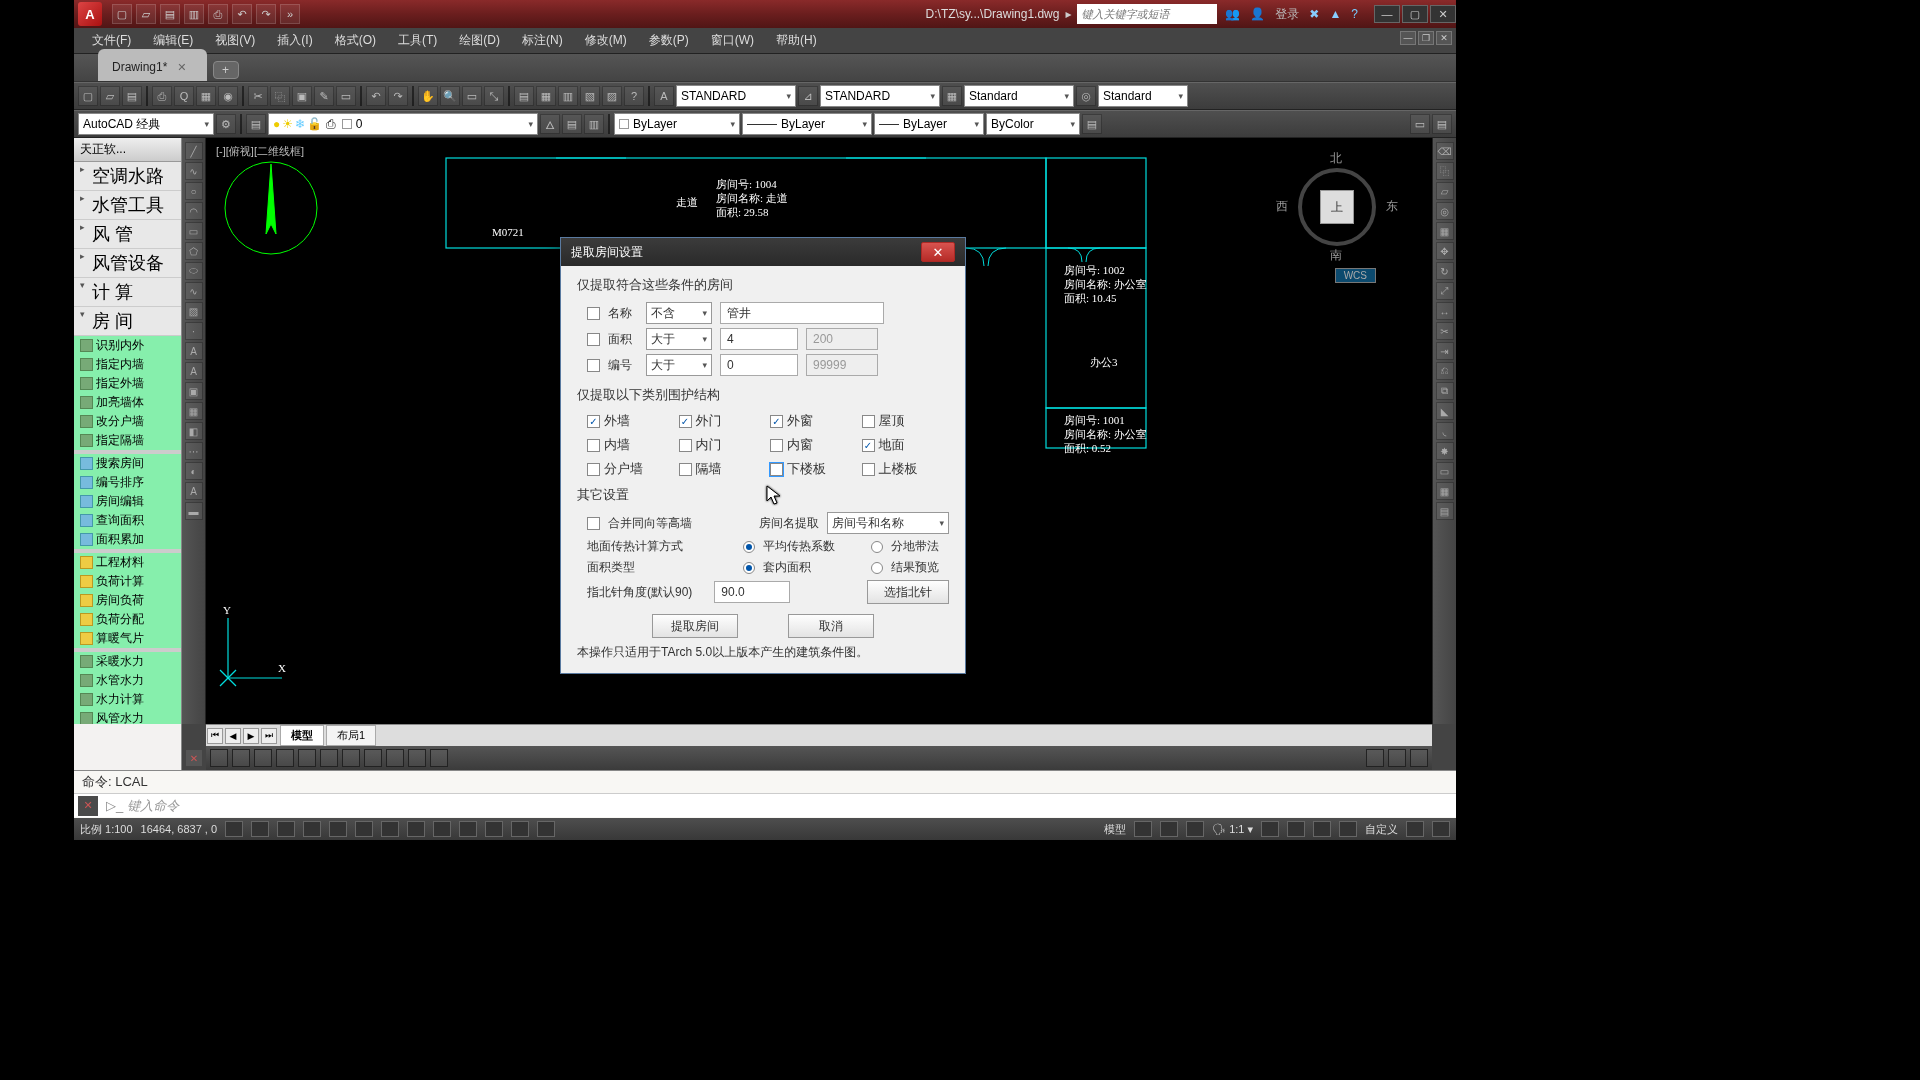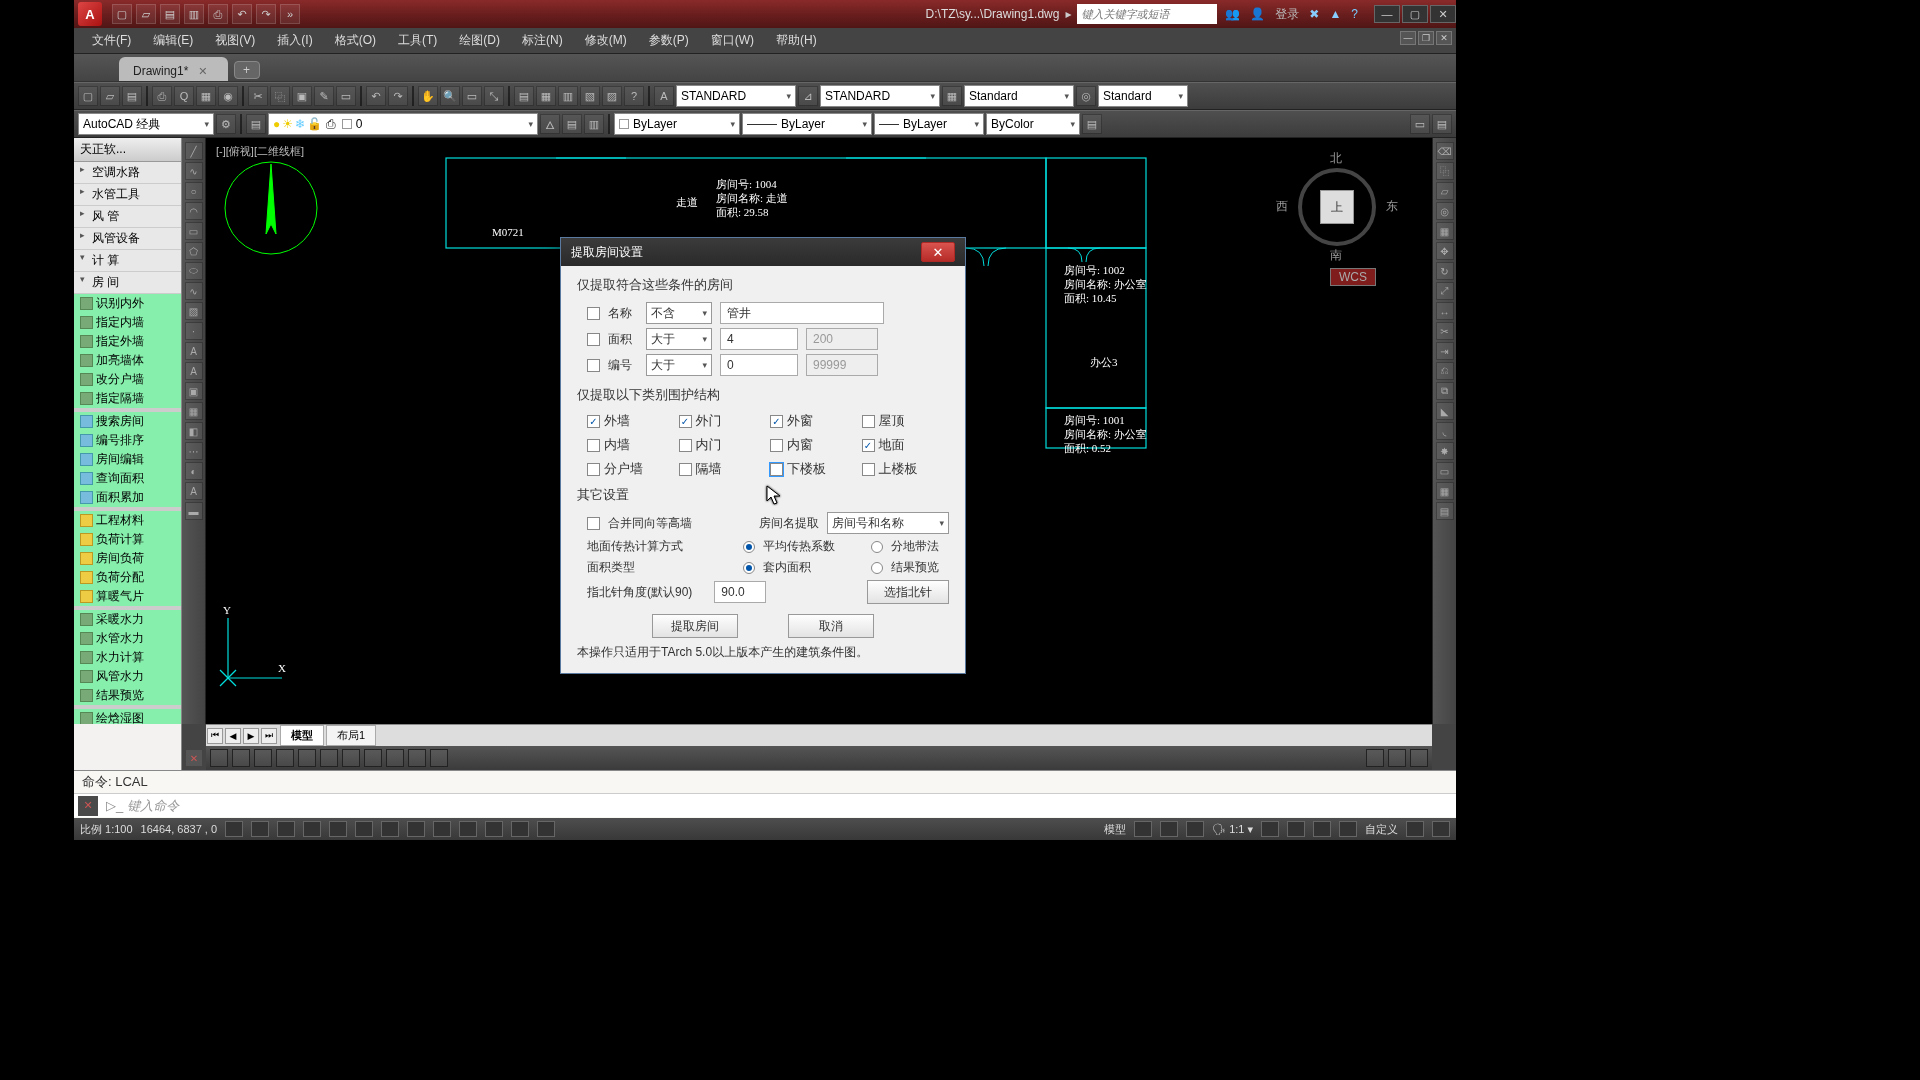--- a/index.html
+++ b/index.html
@@ -18,57 +18,57 @@
 .win-btn { width:26px; height:18px; background:#333; border:1px solid #666; color:#ccc; font-size:11px; display:flex; align-items:center; justify-content:center; cursor:pointer; }
 
 
 .menubar { height:26px; background:#444; display:flex; align-items:center; padding:0 8px; gap:2px; font-size:12px; color:#ddd; border-bottom:1px solid #222; position:relative; }
 .menubar span { padding:3px 10px; cursor:pointer; }
 .mdi-btns { position:absolute; right:4px; top:3px; display:flex; gap:2px; }
 .mdi-btns div { width:16px; height:14px; background:#555; border:1px solid #777; font-size:9px; color:#ccc; display:flex; align-items:center; justify-content:center; cursor:pointer; }
 
 
 .doctabs { height:28px; background:linear-gradient(to bottom,#555,#444); display:flex; align-items:flex-end; padding-left:24px; border-bottom:1px solid #333; }
-.doctab { height:24px; background:#bbb; color:#222; font-size:12px; padding:4px 20px 0 14px; border-radius:6px 6px 0 0; display:flex; align-items:center; position:relative;margin-left:21px; }
+.doctab { height:32px; background:#bbb; color:#222; font-size:12px; padding:4px 20px 0 14px; border-radius:6px 6px 0 0; display:flex; align-items:center; position:relative; }
 .doctab .x { margin-left:10px; color:#666; font-size:11px; cursor:pointer; }
 .newtab { width:26px; height:18px; background:#666; border:1px solid #888; margin-left:6px; margin-bottom:2px; border-radius:4px; display:flex; align-items:center; justify-content:center; color:#ccc; font-size:12px; cursor:pointer; }
 
 
 .toolbar-row { height:28px; background:linear-gradient(to bottom,#4f4f4f,#3c3c3c); border-top:1px solid #666; border-bottom:1px solid #222; display:flex; align-items:center; padding:0 4px; gap:2px; font-size:11px; color:#ddd; }
 .tb-btn { width:20px; height:20px; background:rgba(255,255,255,.06); border:1px solid rgba(0,0,0,.3); display:flex; align-items:center; justify-content:center; font-size:11px; color:#bbb; cursor:pointer; }
 .tb-sep { width:2px; height:20px; background:rgba(0,0,0,.5); margin:0 2px; }
 .tb-dd { height:22px; background:#fff; color:#000; border:1px solid #888; padding:0 4px; display:flex; align-items:center; font-size:12px; }
 .tb-dd .arr { margin-left:auto; font-size:9px; color:#555; }
 
 
 .main { display:flex; height:calc(100% - 28px - 26px - 28px - 28px - 28px - 28px - 48px - 22px); }
 .palette { width:108px; background:#86efac; border-right:1px solid #888; overflow:hidden; font-size:12px; }
 .palette .hdr { background:linear-gradient(to bottom,#eee,#ccc); padding:3px 6px; border-bottom:1px solid #999; font-size:12px; }
-.palette .grp { padding:2px 12px 2px 18px; background:#e8e8e8; border-bottom:1px solid #ccc; position:relative; font-size:12px; white-space:nowrap; }
+.palette .grp { padding:2px 12px 2px 18px; background:#e8e8e8; border-bottom:1px solid #ccc; position:relative; font-size:18px; white-space:nowrap; }
 .palette .grp::before { content:"▸"; position:absolute; left:6px; font-size:9px; color:#555; }
 .palette .grp.open::before { content:"▾"; }
 .palette .itm { padding:1px 2px 1px 22px; cursor:pointer; white-space:nowrap; position:relative; font-size:12px; }
 .palette .itm::before { content:""; position:absolute; left:6px; top:3px; width:11px; height:11px; background:#7a7; border:1px solid #585; }
 .palette .itm.y::before { background:#ec4; border-color:#b92; }
 .palette .itm.b::before { background:#7bd; border-color:#49a; }
 
 .vtool { width:24px; background:linear-gradient(to right,#555,#444); border-right:1px solid #222; display:flex; flex-direction:column; align-items:center; padding-top:4px; gap:2px; }
 .vtool-r { border-right:none; border-left:1px solid #222; }
 .vtool .vb { width:18px; height:18px; background:rgba(255,255,255,.06); border:1px solid rgba(0,0,0,.3); cursor:pointer; font-size:10px; color:#aaa; display:flex; align-items:center; justify-content:center; }
 
 .canvas-wrap { flex:1; position:relative; background:#000; }
 .canvas { position:absolute; inset:0; }
 .vp-label { position:absolute; left:10px; top:6px; color:#bbb; font-size:11px; }
 
 
 .viewcube { position:absolute; right:40px; top:14px; width:110px; height:110px; color:#999; font-size:12px; }
 .vc-ring { position:absolute; left:16px; top:16px; width:78px; height:78px; border:4px solid #444; border-radius:50%; }
 .vc-face { position:absolute; left:38px; top:38px; width:34px; height:34px; background:#ddd; color:#333; display:flex; align-items:center; justify-content:center; font-size:12px; border:1px solid #999; }
 .vc-n { position:absolute; left:48px; top:-2px; } .vc-s { position:absolute; left:48px; bottom:-2px; } .vc-w { position:absolute; left:-6px; top:46px; } .vc-e { position:absolute; right:-6px; top:46px; }
-.wcs { position:absolute; right:56px; top:130px; background:#7f1d1d; color:#aaa; font-size:12px; padding:1px 8px; border:1px solid #777; }
+.wcs { position:absolute; right:56px; top:130px; background:#0c4a6e; color:#aaa; font-size:10px; padding:1px 8px; border:1px solid #777; }
 
 
 .plan line, .plan rect { stroke:#0dd; stroke-width:1.2; fill:none; }
 .plan text { fill:#fff; font-size:11px; font-family:SimSun,serif; }
 .compass circle { stroke:#0f0; fill:none; stroke-width:1; }
 .compass path { stroke:#0f0; fill:#0f0; }
 
 
 .btabs { height:22px; background:#ddd; display:flex; align-items:center; font-size:11px; border-top:1px solid #888; }
 .btabs .nav { width:16px; height:16px; border:1px solid #999; background:#eee; display:flex; align-items:center; justify-content:center; margin:0 1px; cursor:pointer; font-size:9px; }
@@ -598,21 +598,21 @@
         <span style="width:120px">面积类型</span>
         <span style="width:20px"></span>
         <span class="rdo on"></span>
           <span>套内面积</span>
         <span style="width:44px"></span>
         <span class="rdo"></span>
           <span>结果预览</span>
       </div>
       <div class="dlg-row">
         <span>指北针角度(默认90)</span>
-        <div class="txt" style="width:52px;margin-left:14px">90.0</div>
+        <div class="txt" style="width:76px;margin-left:14px">90.0</div>
         <div class="dlg-btn" style="width:82px;margin-left:auto">选指北针</div>
       </div>
       <div class="dlg-foot">
         <div class="dlg-btn">提取房间</div>
         <div class="dlg-btn">取消</div>
       </div>
       <div class="dlg-note">本操作只适用于TArch 5.0以上版本产生的建筑条件图。</div>
     </div>
   </div>
 

